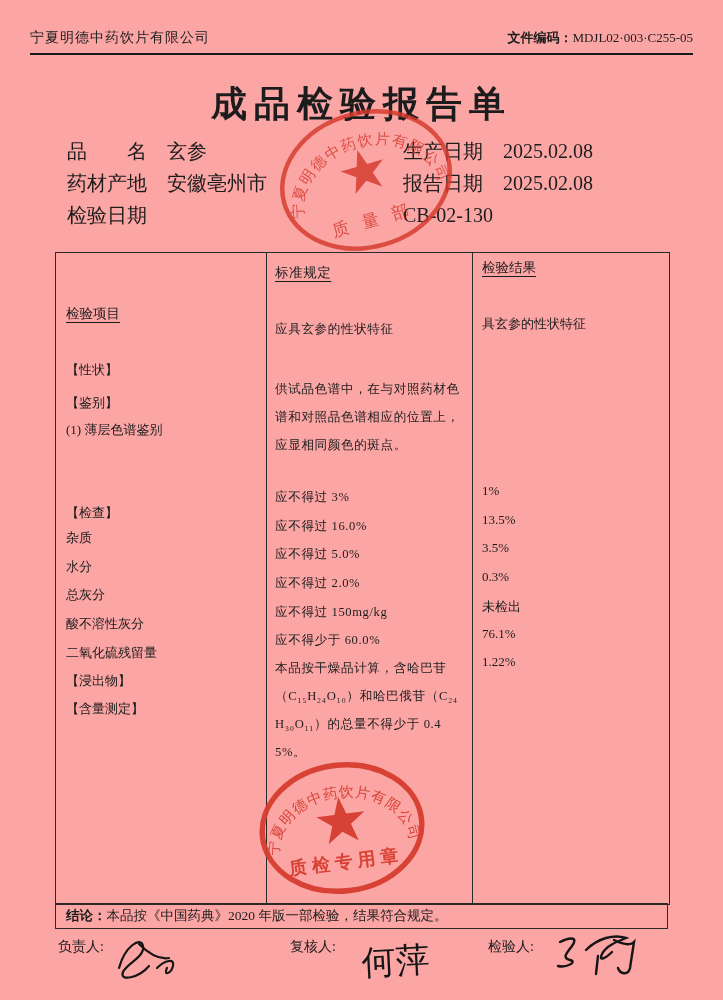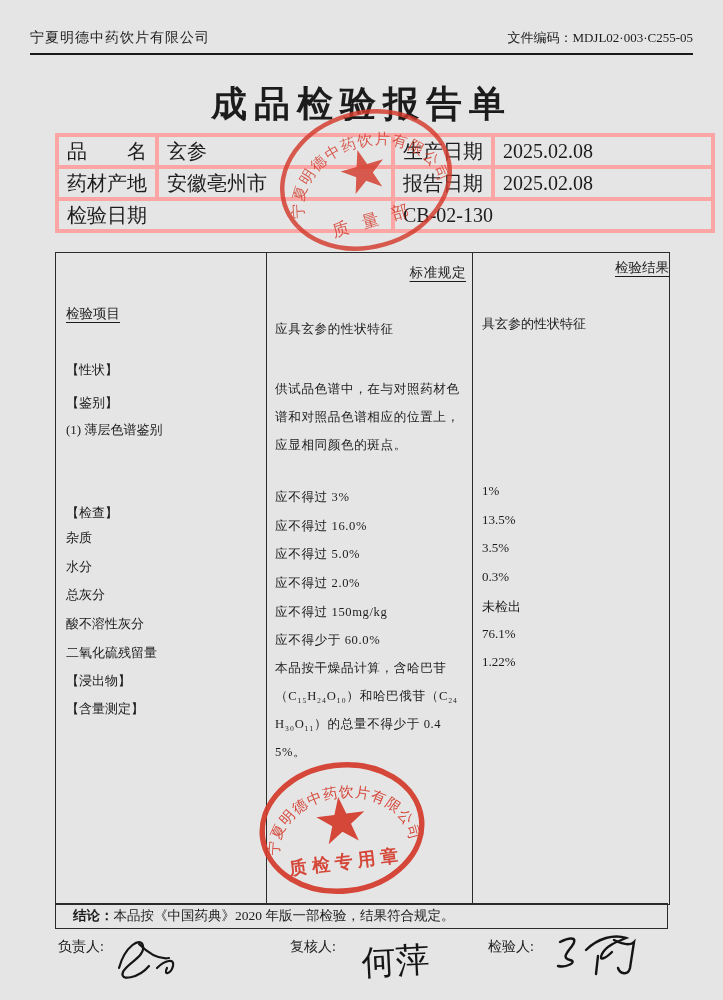--- a/index.html
+++ b/index.html
@@ -1,24 +1,24 @@
 <!DOCTYPE html>
 <html><head>
 <meta charset="utf-8">
 <style>
   html,body { margin:0; padding:0; background:#888; }
   .page {
     position:relative; width:723px; height:1000px; margin:0 auto;
-    background:#e5e5e5; overflow:hidden;
+    background:#fca5a5; overflow:hidden;
     font-family:"Liberation Serif","DejaVu Serif",serif; color:#1c1c1c;
   }
   
   .hdr-company { position:absolute; left:30px; top:29px; font-size:14px; letter-spacing:1px; }
   .hdr-code { position:absolute; right:30px; top:29px; font-size:13px; }
-  .hdr-code .lbl { font-weight:normal; }
+  .hdr-code .lbl { font-weight:bold; }
   .hdr-rule { position:absolute; left:30px; top:53px; width:663px; height:0; border-top:2px solid #1a1a1a; }
   
   .title {
     position:absolute; left:0; top:80px; width:100%; text-align:center;
     font-size:36px; font-weight:bold; letter-spacing:7px;
     font-family:"Liberation Sans","DejaVu Sans",sans-serif;
   }
   
   .info-table { position:absolute; left:55px; top:133px; border-collapse:collapse; table-layout:fixed; }
   .info-table td {
@@ -30,25 +30,25 @@
   .vline { position:absolute; top:0; bottom:0; width:0; border-left:1px solid #2b2b2b; }
   .vline.v1 { left:210px; } .vline.v2 { left:416px; }
   .mrow { position:absolute; left:0; width:613px; display:grid; grid-template-columns:210px 206px 197px; font-size:13px; }
   .mrow .c-item { padding-left:10px;margin-top:46px; }
   .mrow .c-std  { padding:0 6px 0 9px; line-height:28px; letter-spacing:0.6px; word-break:break-all; font-size:12.6px; }
   .mrow .c-res  { padding-left:10px; }
   .mhead { top:6px; }
   .mhead .c-item span, .mhead .c-std span, .mhead .c-res span {
     text-decoration:underline; text-underline-offset:4px; font-size:13.5px;
   }
-  .mhead .c-std, .mhead .c-res { text-align:right; }
+  .mhead .c-std, .mhead .c-res { text-align:left; }
   
   .conclusion {
     position:absolute; left:55px; top:903px; width:613px; height:26px; box-sizing:border-box;
-    border:1px solid #2b2b2b; font-size:13.5px; line-height:24px; padding-left:17px; white-space:nowrap;
+    border:1px solid #2b2b2b; font-size:13.5px; line-height:24px; padding-left:10px; white-space:nowrap;
   }
   .conclusion .lbl { font-weight:bold; }
   
   .sig-row { position:absolute; left:30px; top:928px; width:663px; height:72px; font-size:14px; }
   .sig-label { position:absolute; top:10px; white-space:nowrap; }
   .sig-svg { position:absolute; }
   
   .stamp { position:absolute; pointer-events:none; }
   .stamp-top { left:266px; top:98px; }
   .stamp-bottom { left:244px; top:756px; }

